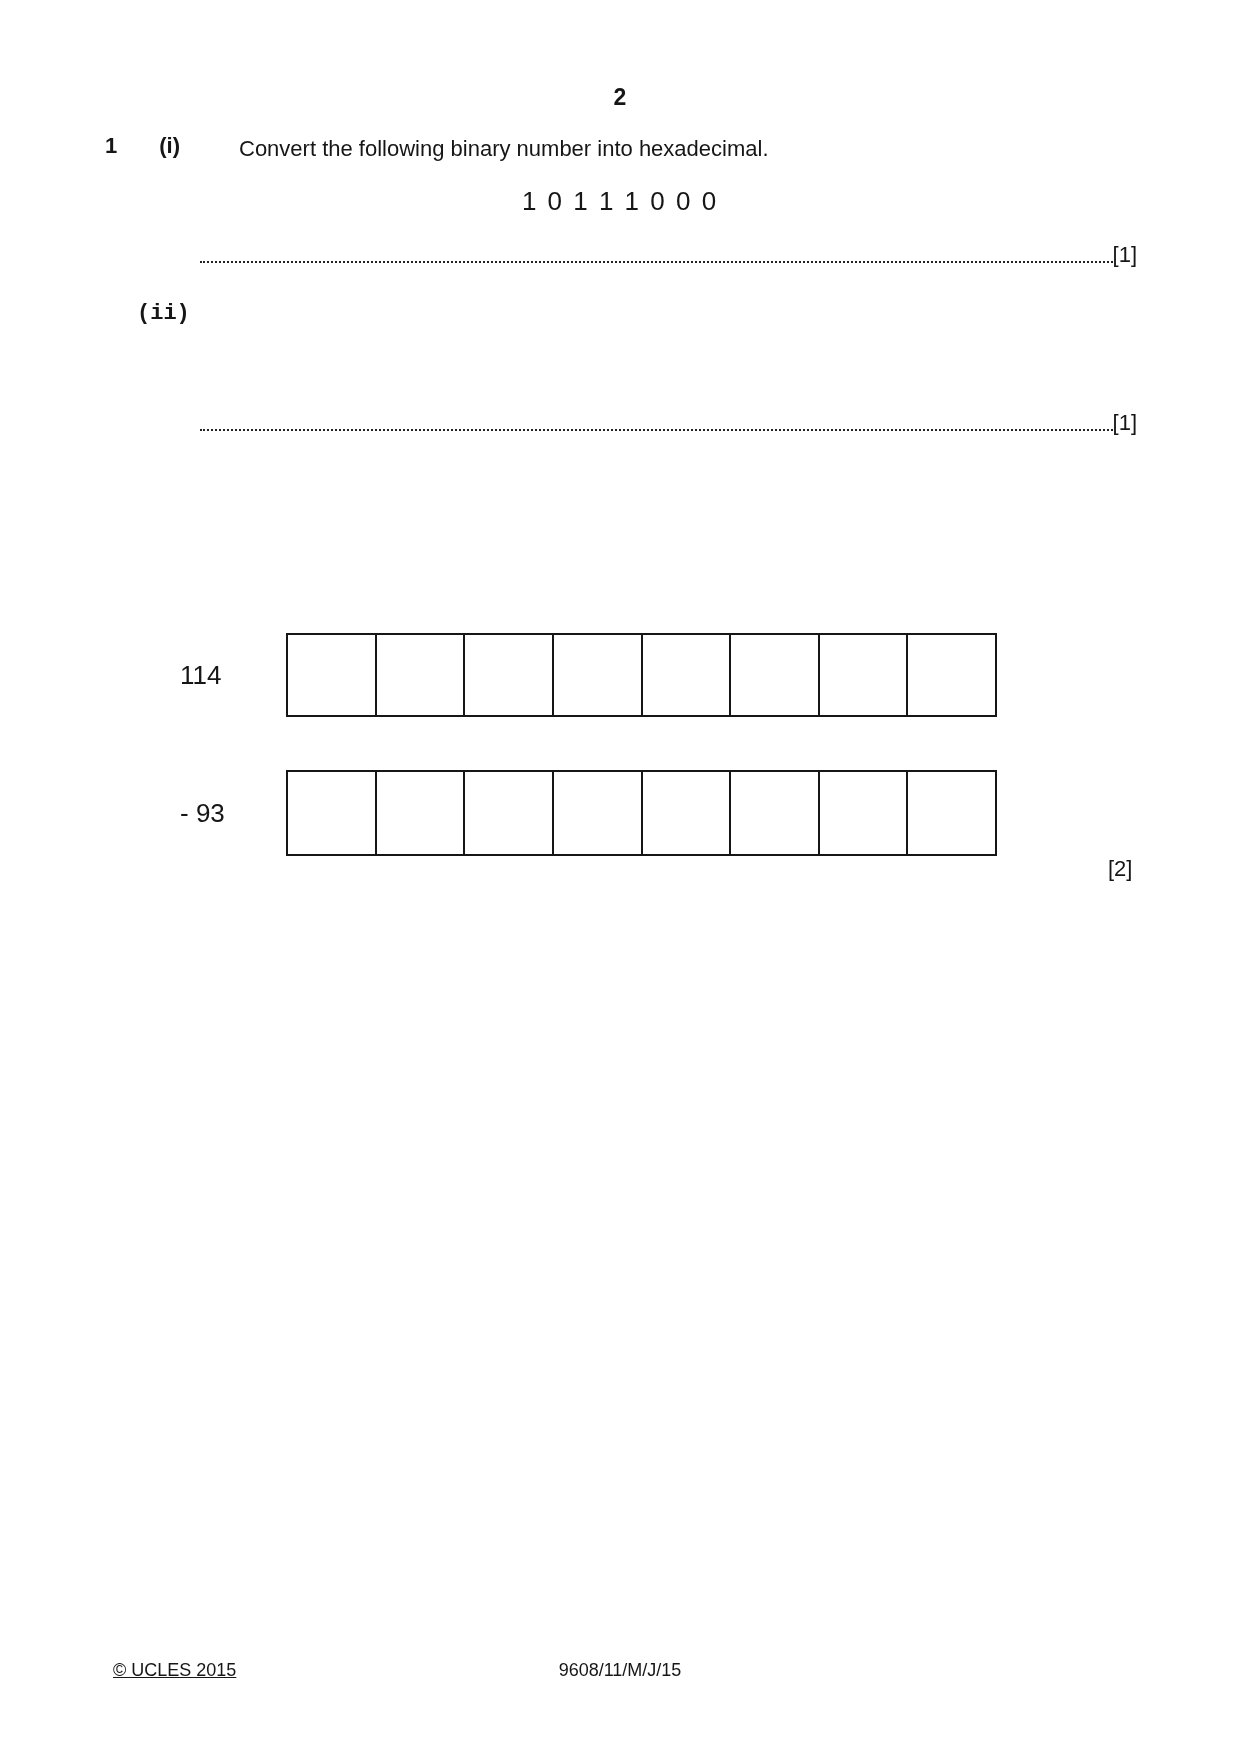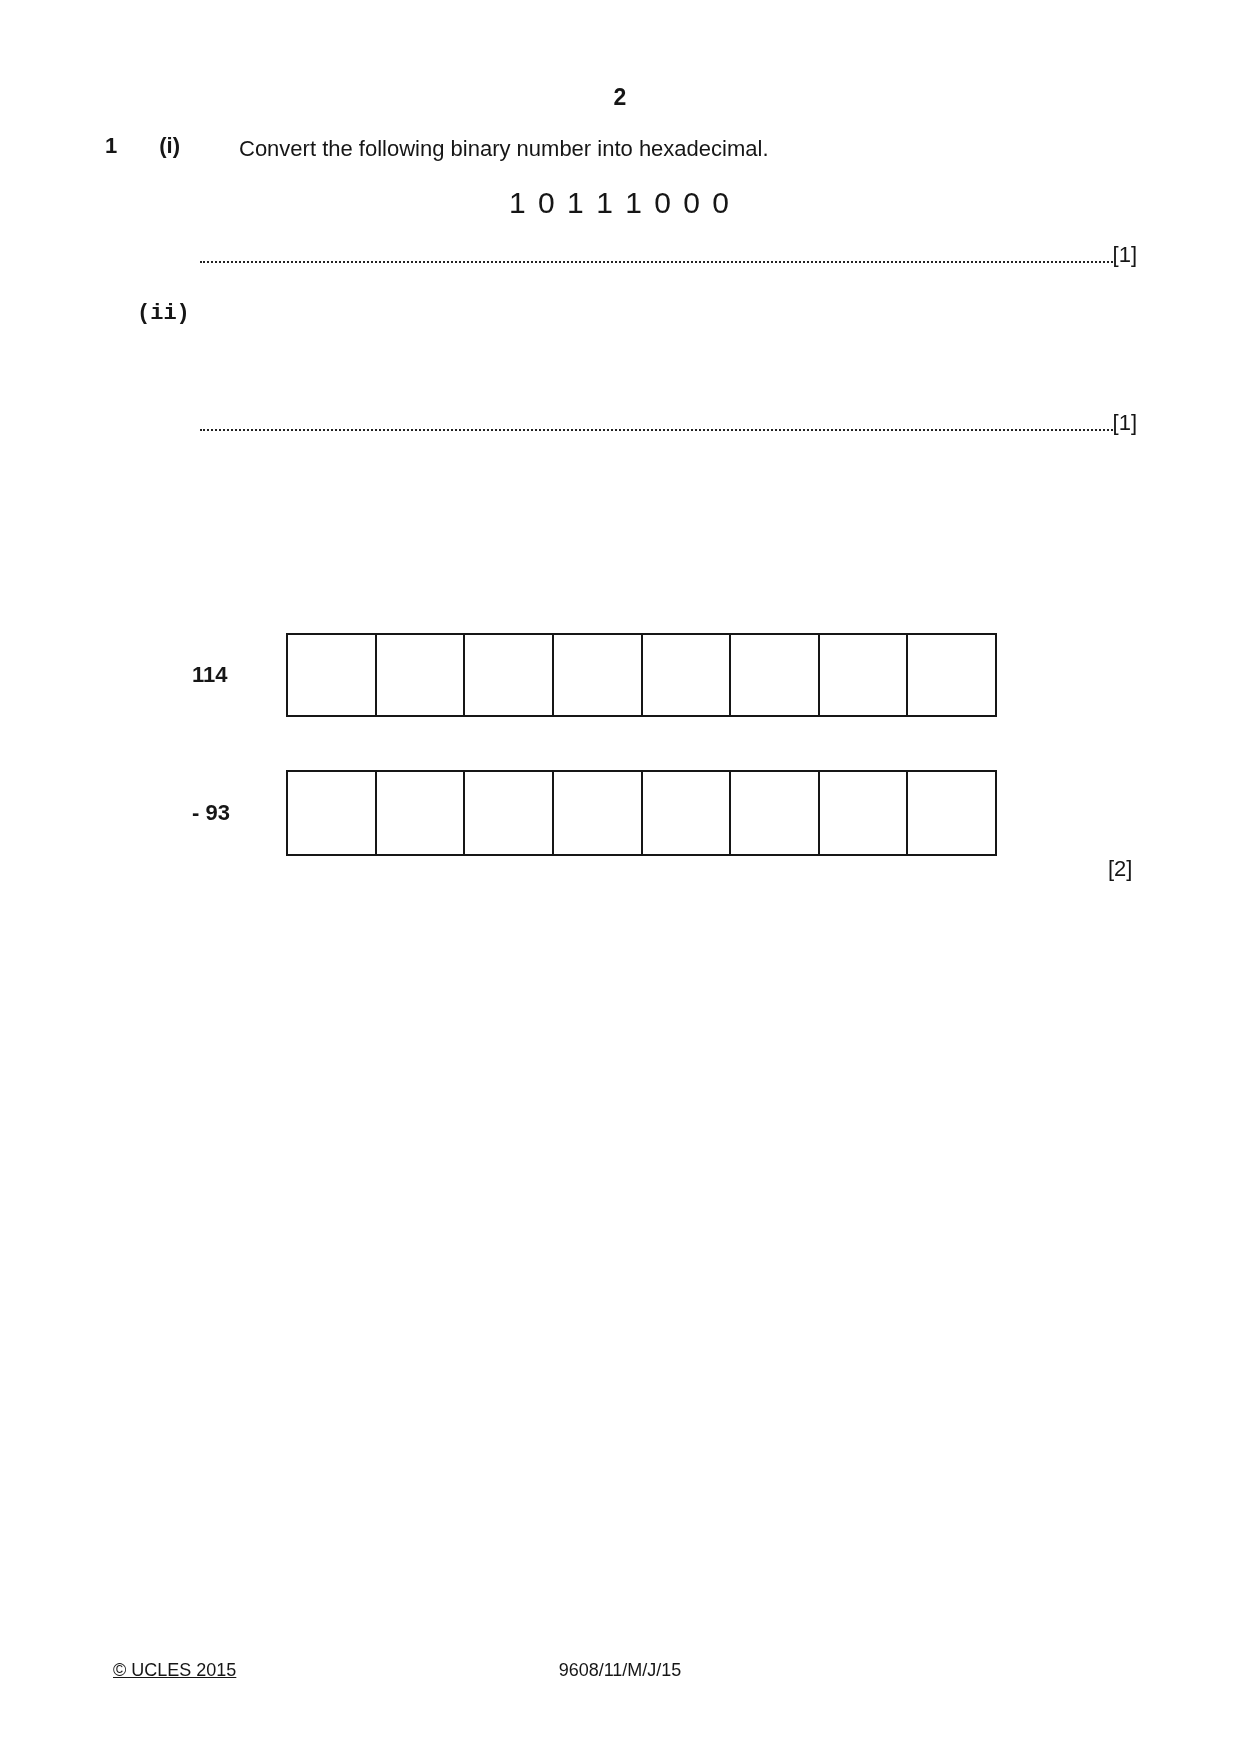--- a/index.html
+++ b/index.html
@@ -15,38 +15,37 @@
   .pagenum {
     position:absolute; top:84px; left:0; width:100%;
     text-align:center; font-weight:bold; font-size:23px;
   }
   .qline { position:absolute; left:0; width:100%; height:30px; font-size:22px; }
   .qnum  { position:absolute; left:105px; font-weight:bold; }
   .marker{ position:absolute; left:137px; width:43px; text-align:right; font-weight:bold; }
   .prompt{ position:absolute; left:200px; right:103px; line-height:31px;margin-left:39px; }
   .center-value {
     position:absolute; left:0; width:100%;
-    text-align:center; font-size:30px; letter-spacing:2px;
+    text-align:center; font-size:26px; letter-spacing:2px;
   }
   .answer-row {
     position:absolute; left:200px; right:103px; height:30px;
     display:flex; align-items:flex-end; font-size:22px;
   }
   .answer-row .dots {
     flex:1 1 auto; height:0;
     border-bottom:2.5px dotted #222;
     margin-bottom:5px;
   }
   .answer-row .marks { flex:0 0 auto; }
   .reg-row { position:absolute; left:0; width:100%; }
   .reg-label {
-    position:absolute; left:192px; top:0; width:100px; height:100%;
+    position:absolute; left:180px; top:0; width:100px; height:100%;
     display:flex; align-items:center;
-    font-size:22px;
-    font-weight:bold;
+    font-size:26px;
   }
   .bits {
     position:absolute; left:286px; top:0; width:711px; height:100%;
     display:flex; border:2px solid #161616; background:#fff;
   }
   .bits .cell { flex:1 1 auto; border-left:2px solid #161616; }
   .bits .cell:first-child { border-left:none; }
   .marks-floating { position:absolute; font-size:22px; }
   .footer {
     position:absolute; top:1660px; left:0; width:100%;

